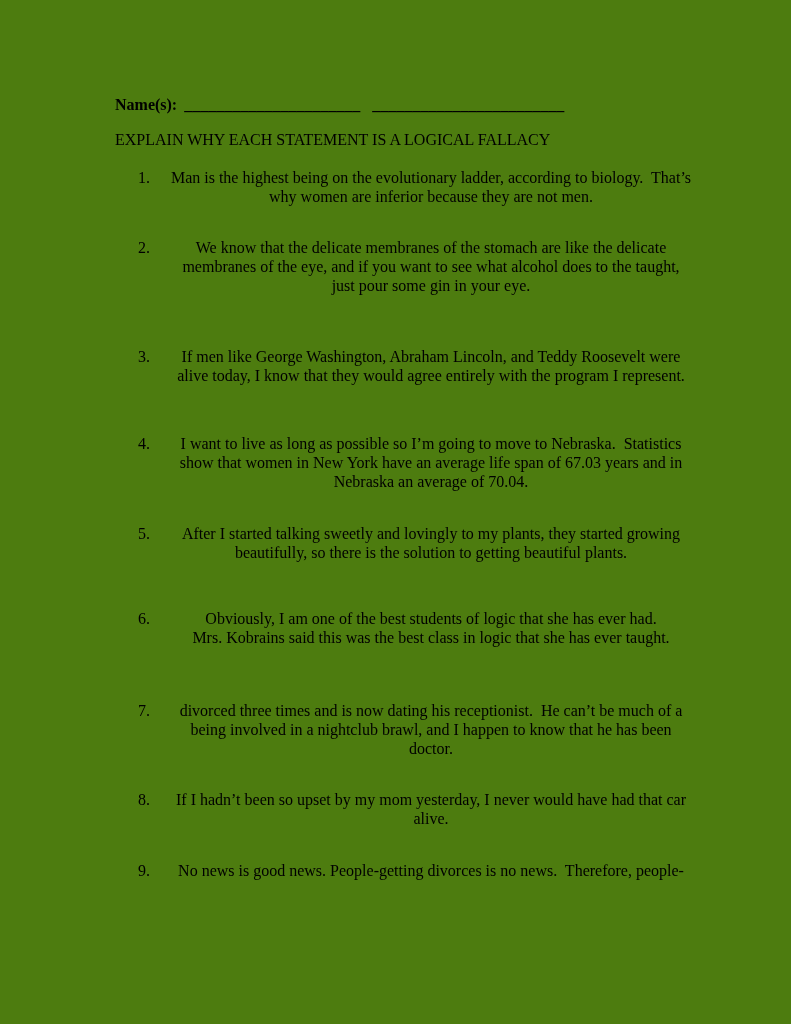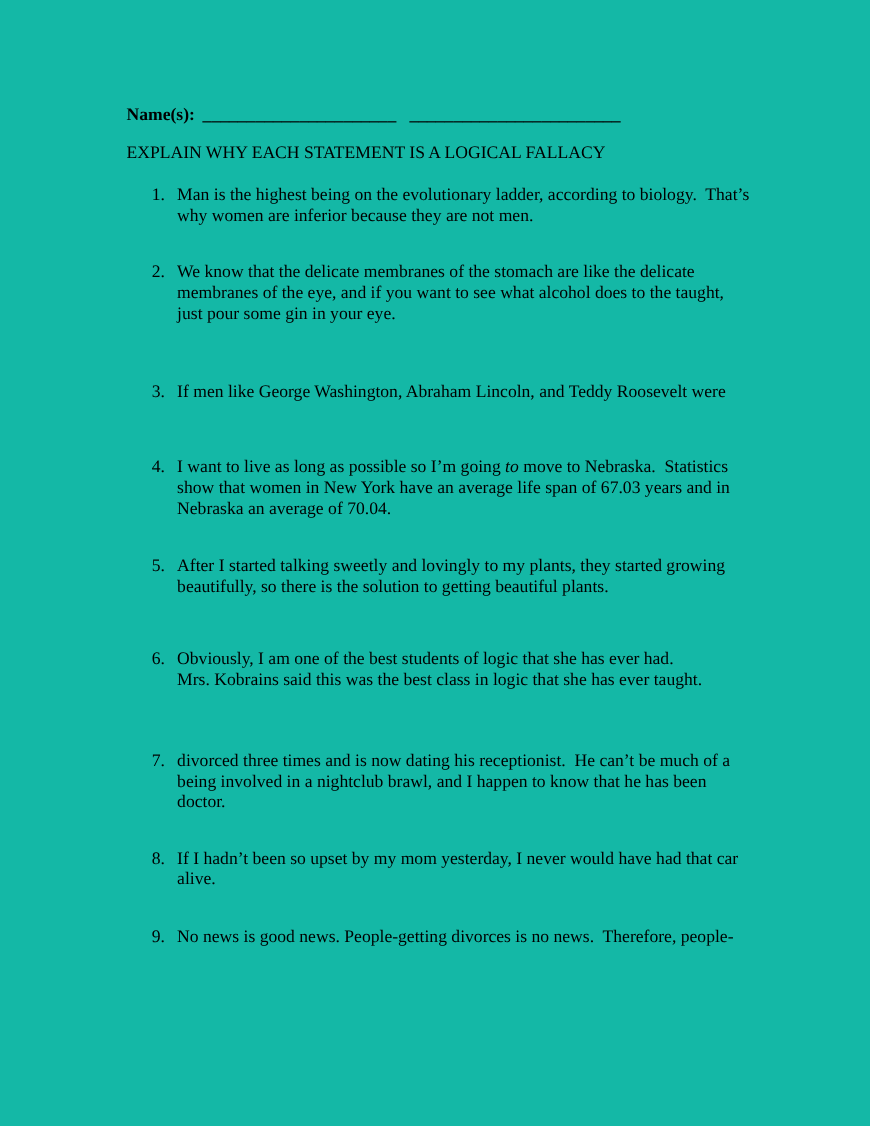--- a/index.html
+++ b/index.html
@@ -4,21 +4,21 @@
 <style>
   html, body {
     margin: 0;
     padding: 0;
     background: #ffffff;
   }
   .page {
     position: relative;
     width: 791px;
     height: 1024px;
-    background: #14b8a6;
+    background: #4d7c0f;
     color: #000000;
     font-family: "Liberation Serif", "DejaVu Serif", serif;
     font-size: 16px;
     line-height: 19px;
     overflow: hidden;
     box-sizing: border-box;
     padding: 95px 90px 0 115px;
   }
   .name-line {
     font-weight: bold;
@@ -36,25 +36,26 @@
     align-items: flex-start;
   }
   .item .num {
     box-sizing: border-box;
     width: 46px;
     padding-left: 23px;
     flex-shrink: 0;
   }
   .item .text {
     flex: 1;
+    text-align: center;
   }
   .item .text .line {
     white-space: pre;
   }
-  .italic { font-style: italic; }
+  .italic { }
   .item:nth-child(1) { margin-bottom: 32px; }
   .item:nth-child(2) { margin-bottom: 52px; }
   .item:nth-child(3) { margin-bottom: 49px; }
   .item:nth-child(4) { margin-bottom: 33px; }
   .item:nth-child(5) { margin-bottom: 47px; }
   .item:nth-child(6) { margin-bottom: 54px; }
   .item:nth-child(7) { margin-bottom: 32px; }
   .item:nth-child(8) { margin-bottom: 33px; }
   .item:nth-child(9) { margin-bottom: 0; }
 </style>
@@ -80,20 +81,21 @@
         <div class="text">
           <div class="line"><span>We know that the delicate membranes of the stomach are like the delicate</span></div>
           <div class="line"><span>membranes of the eye, and if you want to see what alcohol does to the taught,</span></div>
           <div class="line"><span>just pour some gin in your eye.</span></div>
         </div>
       </div>
       <div class="item">
         <span class="num">3.</span>
         <div class="text">
           <div class="line"><span>If men like George Washington, Abraham Lincoln, and Teddy Roosevelt were</span></div>
+          <div class="line"><span>alive today, I know that they would agree entirely with the program I represent.</span></div>
         </div>
       </div>
       <div class="item">
         <span class="num">4.</span>
         <div class="text">
           <div class="line"><span>I want to live as long as possible so I’m going </span><span class="italic">to</span><span> move to Nebraska.  Statistics</span></div>
           <div class="line"><span>show that women in New York have an average life span of 67.03 years and in</span></div>
           <div class="line"><span>Nebraska an average of 70.04.</span></div>
         </div>
       </div>

